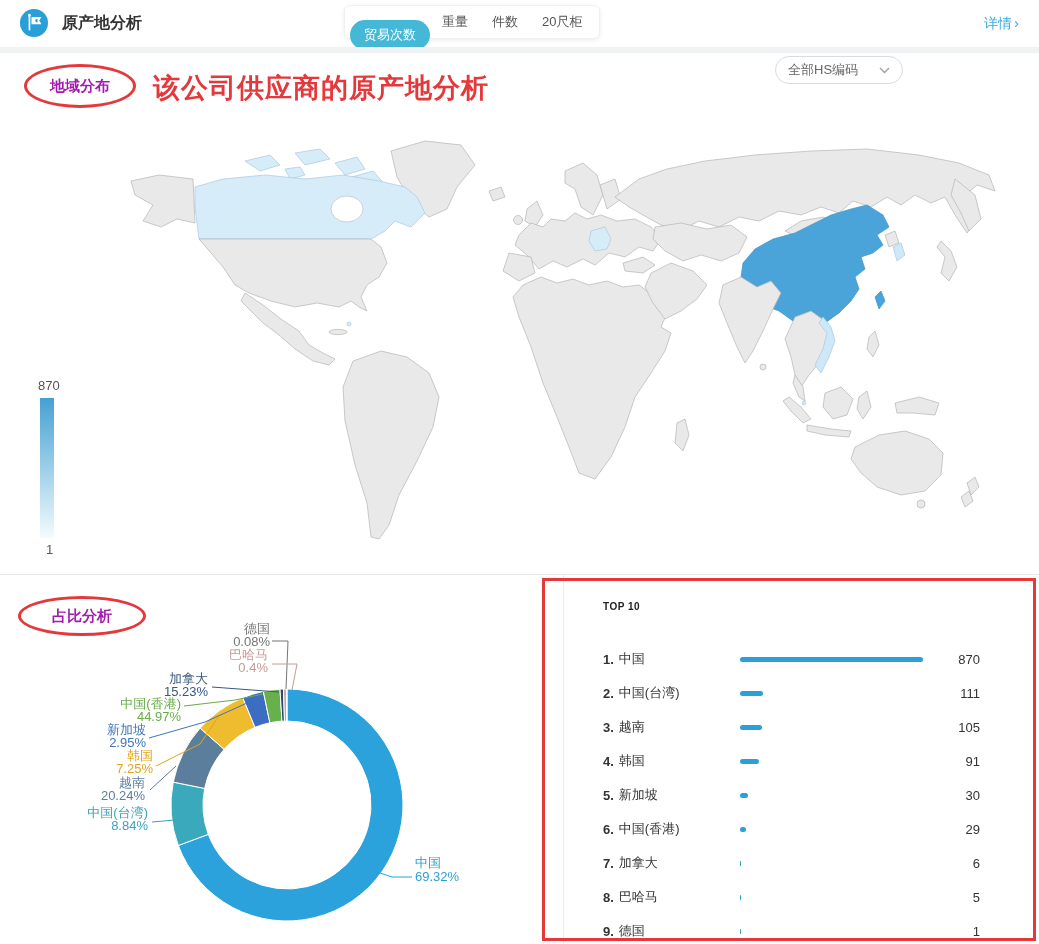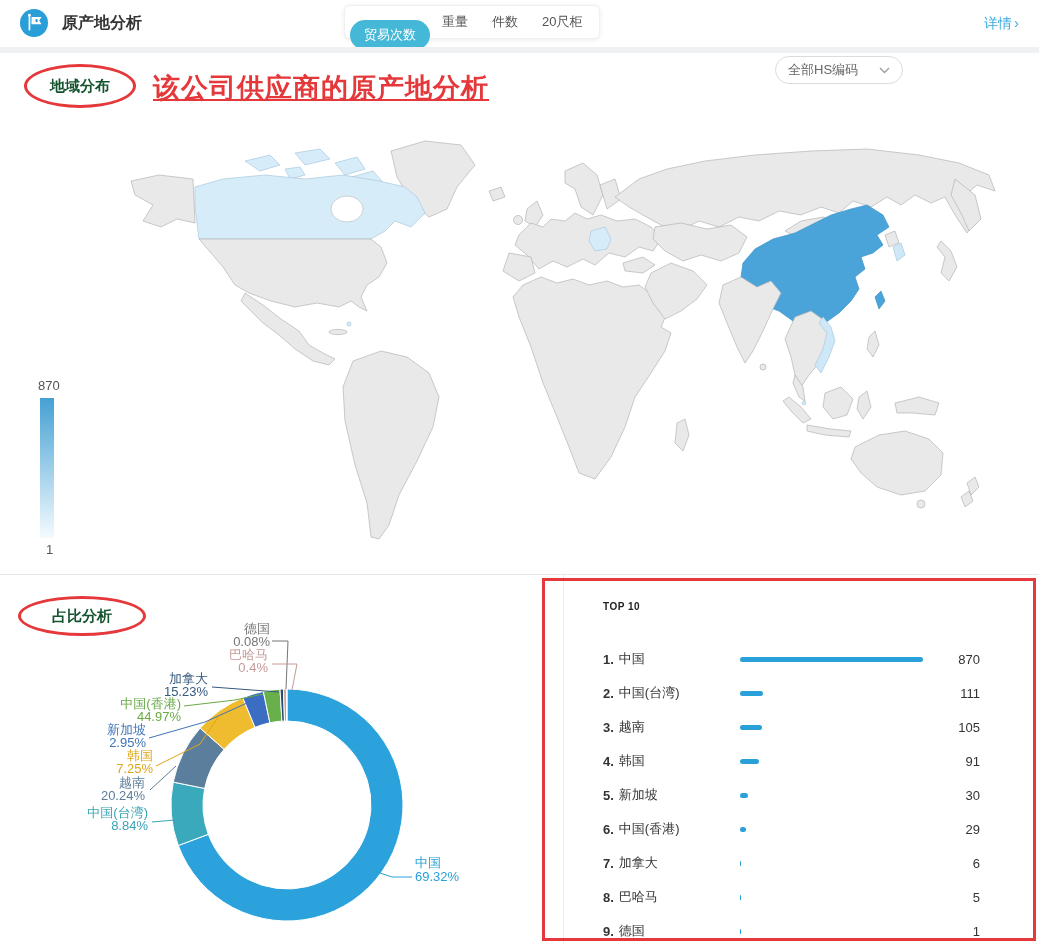--- a/index.html
+++ b/index.html
@@ -25,23 +25,23 @@
         border-radius:15px;display:flex;align-items:center;justify-content:space-between;
         padding:0 12px;box-sizing:border-box;font-size:13px;color:#666;cursor:pointer;background:#fff;margin-top:48px;}
   .detail-link{position:absolute;left:984px;top:14px;font-size:14px;color:var(--link);cursor:pointer;text-decoration:none;}
   .detail-link .arr{margin-left:2px;font-size:15px;}
   .header-band{position:absolute;left:0;top:47px;right:0;height:6px;background:#f0f1f3;}
   
   .ellipse{position:absolute;border:3px solid var(--red);border-radius:50%;
            display:flex;align-items:center;justify-content:center;background:transparent;}
   #ellipse-region{left:24px;top:64px;width:106px;height:38px;}
   #ellipse-share{left:18px;top:596px;width:122px;height:34px;}
-  .section-title{font-size:15px;font-weight:bold;color:#14532d;white-space:nowrap;}
+  .section-title{font-size:15px;font-weight:bold;color:#a21caf;white-space:nowrap;}
   .annotation{position:absolute;left:153px;top:70px;font-size:27px;font-weight:bold;
-              color:var(--red);letter-spacing:1px;white-space:nowrap;text-decoration:underline;}
+              color:var(--red);letter-spacing:1px;white-space:nowrap;}
   
   .map-svg{position:absolute;left:95px;top:135px;}
   .land{fill:var(--land);stroke:var(--land-border);stroke-width:.7;}
   .hl-strong{fill:var(--map-strong);stroke:#3d93c6;stroke-width:.7;}
   .hl-light{fill:var(--map-light);stroke:#a9c9de;stroke-width:.7;}
   .hl-lighter{fill:var(--map-lighter);stroke:#a9c9de;stroke-width:.7;}
   .sea{fill:#fff;stroke:var(--land-border);stroke-width:.6;}
   .legend-bar{position:absolute;left:40px;top:398px;width:14px;height:140px;
               background:linear-gradient(to bottom,var(--lg-top),var(--lg-bottom));}
   .legend-max{position:absolute;left:38px;top:378px;font-size:13px;color:#555;}

